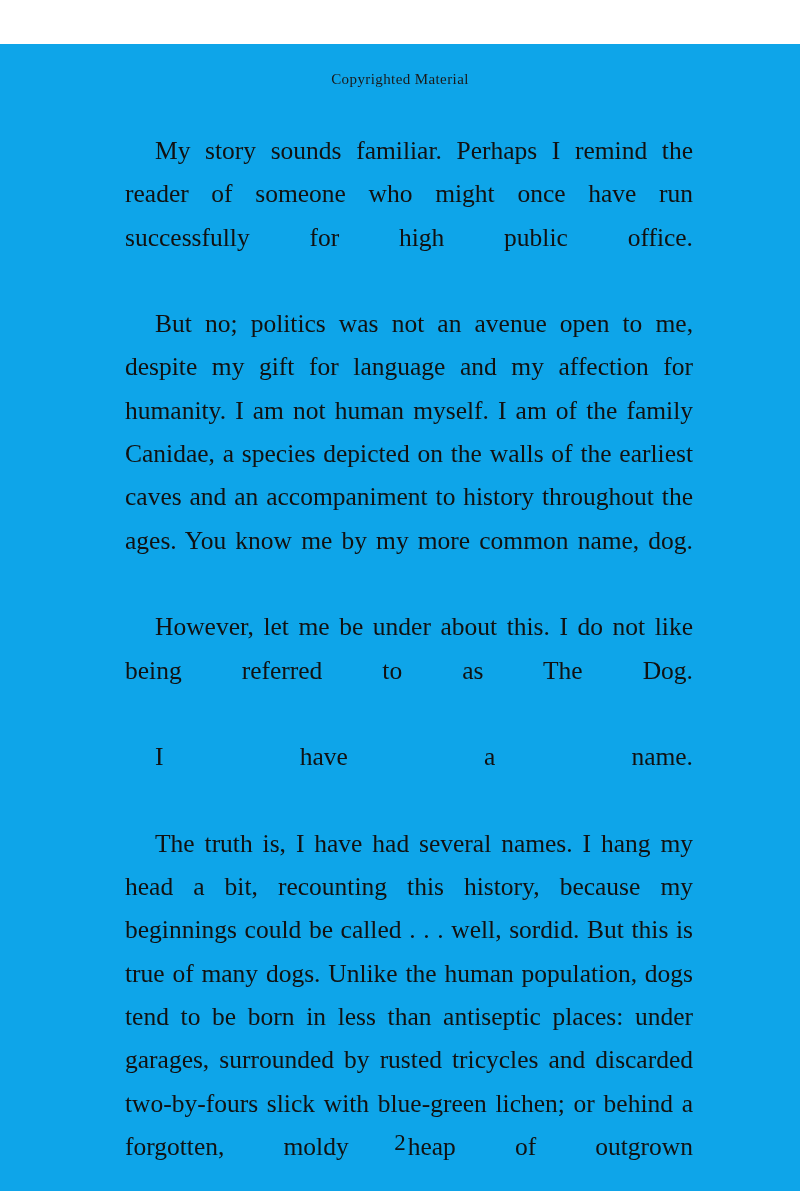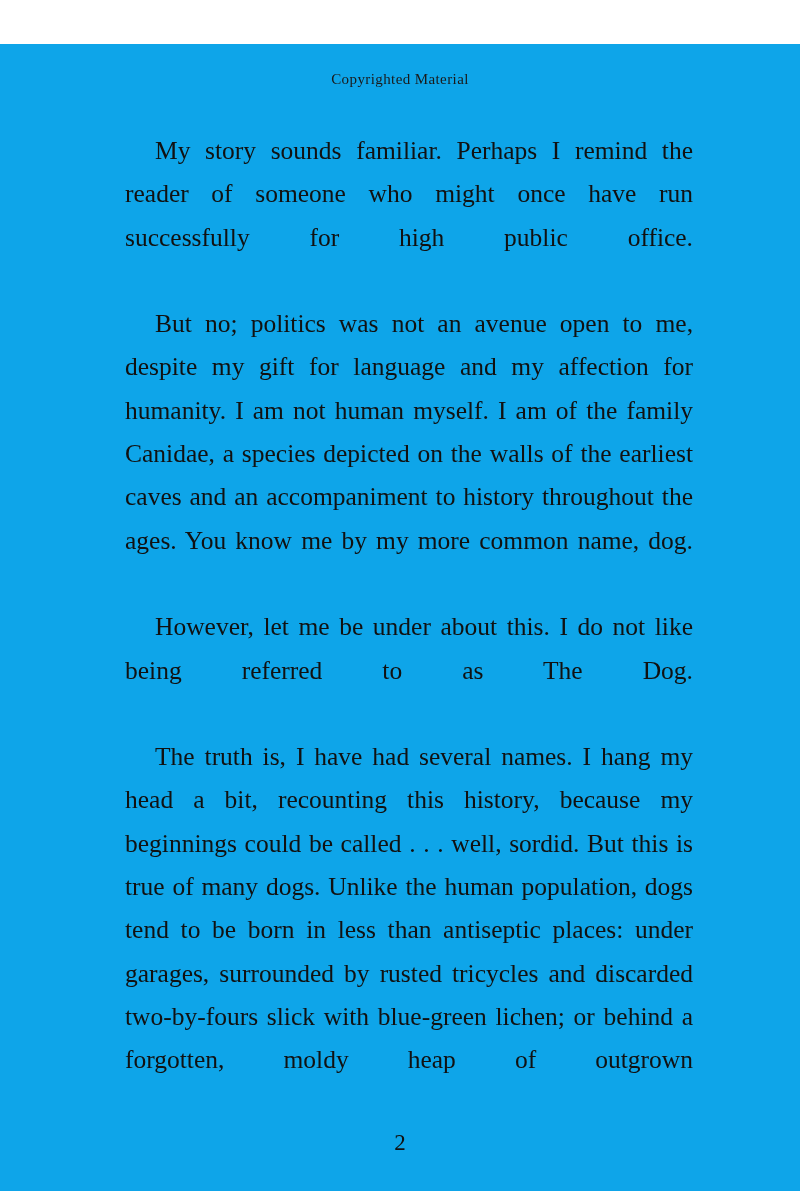--- a/index.html
+++ b/index.html
@@ -70,20 +70,21 @@
 <body>
 
 <div class="page">
 
   <div class="watermark watermark-top">Copyrighted Material</div>
 
   <div class="text-block">
     <p class="para"><span class="indent"></span><span>My story sounds familiar. Perhaps I remind the reader of someone who might once have run successfully for high public office.</span></p>
     <p class="para"><span class="indent"></span><span>But no; politics was not an avenue open to me, despite my gift for language and my affection for humanity. I am not human myself. I am of the family Canidae, a species depicted on the walls of the earliest caves and an accompaniment to history throughout the ages. You know me by my more common name, dog.</span></p>
     <p class="para"><span class="indent"></span><span>However, let me be under about this. I do not like being referred to as The Dog.</span></p>
+    <p class="para"><span class="indent"></span><span>I have a name.</span></p>
     <p class="para"><span class="indent"></span><span>The truth is, I have had several names. I hang my head a bit, recounting this history, because my beginnings could be called . . . well, sordid. But this is true of many dogs. Unlike the human population, dogs tend to be born in less than antiseptic places: under garages, surrounded by rusted tricycles and discarded two-by-fours slick with blue-green lichen; or behind a forgotten, moldy heap of outgrown</span></p>
   </div>
 
   <div class="folio">2</div>
 
   <div class="watermark watermark-bottom">Copyrighted Material</div>
 
 </div>
 
 </body></html>

